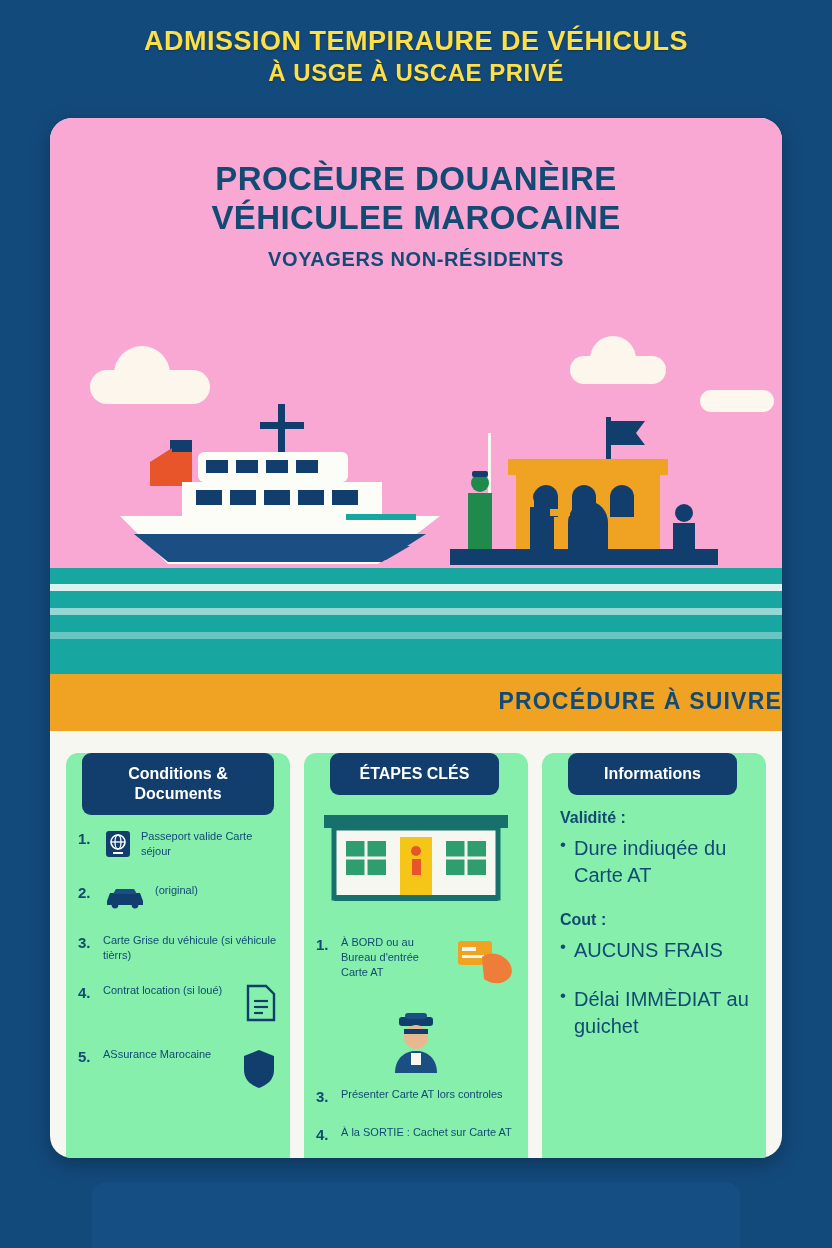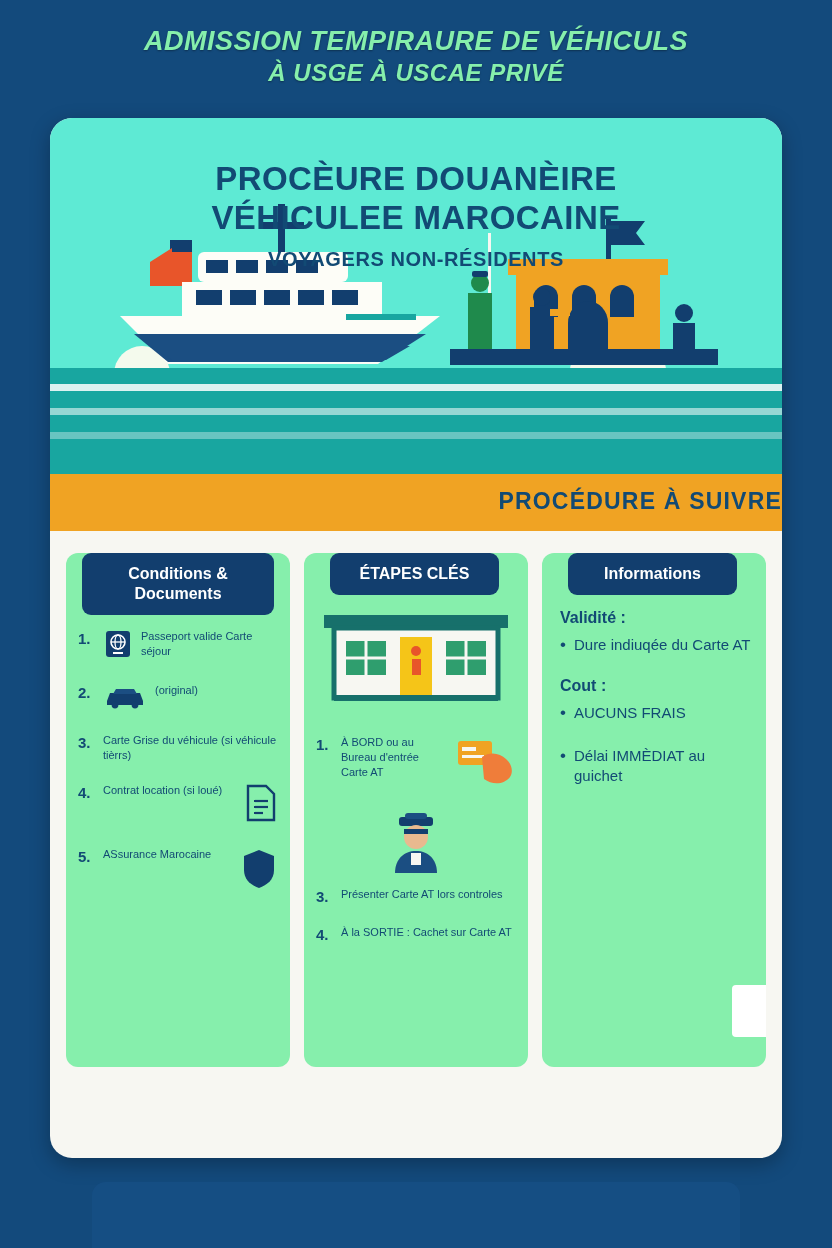--- a/index.html
+++ b/index.html
@@ -19,25 +19,24 @@
     inset: 0;
     background: #134a7c;
   }
   
   .header {
     padding: 26px 40px 14px 40px;
     text-align: center;
   }
   .header .line1,
   .header .line2 {
-    color: #86efac;
+    color: #fde047;
     font-weight: bold;
     letter-spacing: 0.5px;
     text-shadow: 0 1px 2px rgba(0,0,0,0.35);
-    font-style: italic;
   }
   .header .line1 {
     font-size: 27px;
     line-height: 1.15;
   }
   .header .line2 {
     font-size: 24px;
     line-height: 1.35;
   }
   
@@ -48,22 +47,22 @@
     top: 118px;
     bottom: 90px;
     background: #f7f7f2;
     border-radius: 22px;
     overflow: hidden;
     box-shadow: 0 6px 20px rgba(0,0,0,0.28);
   }
   
   .hero {
     position: relative;
-    height: 356px;
-    background: #5eead4;
+    height: 556px;
+    background: #f9a8d4;
     overflow: hidden;
   }
   .hero-title {
     position: relative;
     z-index: 5;
     text-align: center;
     padding-top: 42px;
   }
   .hero-title .t1 {
     color: #124a74;
@@ -186,21 +185,21 @@
     align-items: flex-start;
   }
   .bullet {
     color: #124a74;
     font-size: 17px;
     line-height: 1.1;
     padding-top: 1px;
   }
   .info-text {
     color: #124a74;
-    font-size: 15px;
+    font-size: 20px;
     line-height: 1.35;
   }
   .kiosk { text-align: center; margin: 4px 0 22px 0; }
   .officer { text-align: center; margin: 2px 0 10px 0; }
   .hand { display: inline-block; vertical-align: middle; }
   .white-nub {
     position: absolute;
     right: 0;
     bottom: 30px;
     width: 34px;

